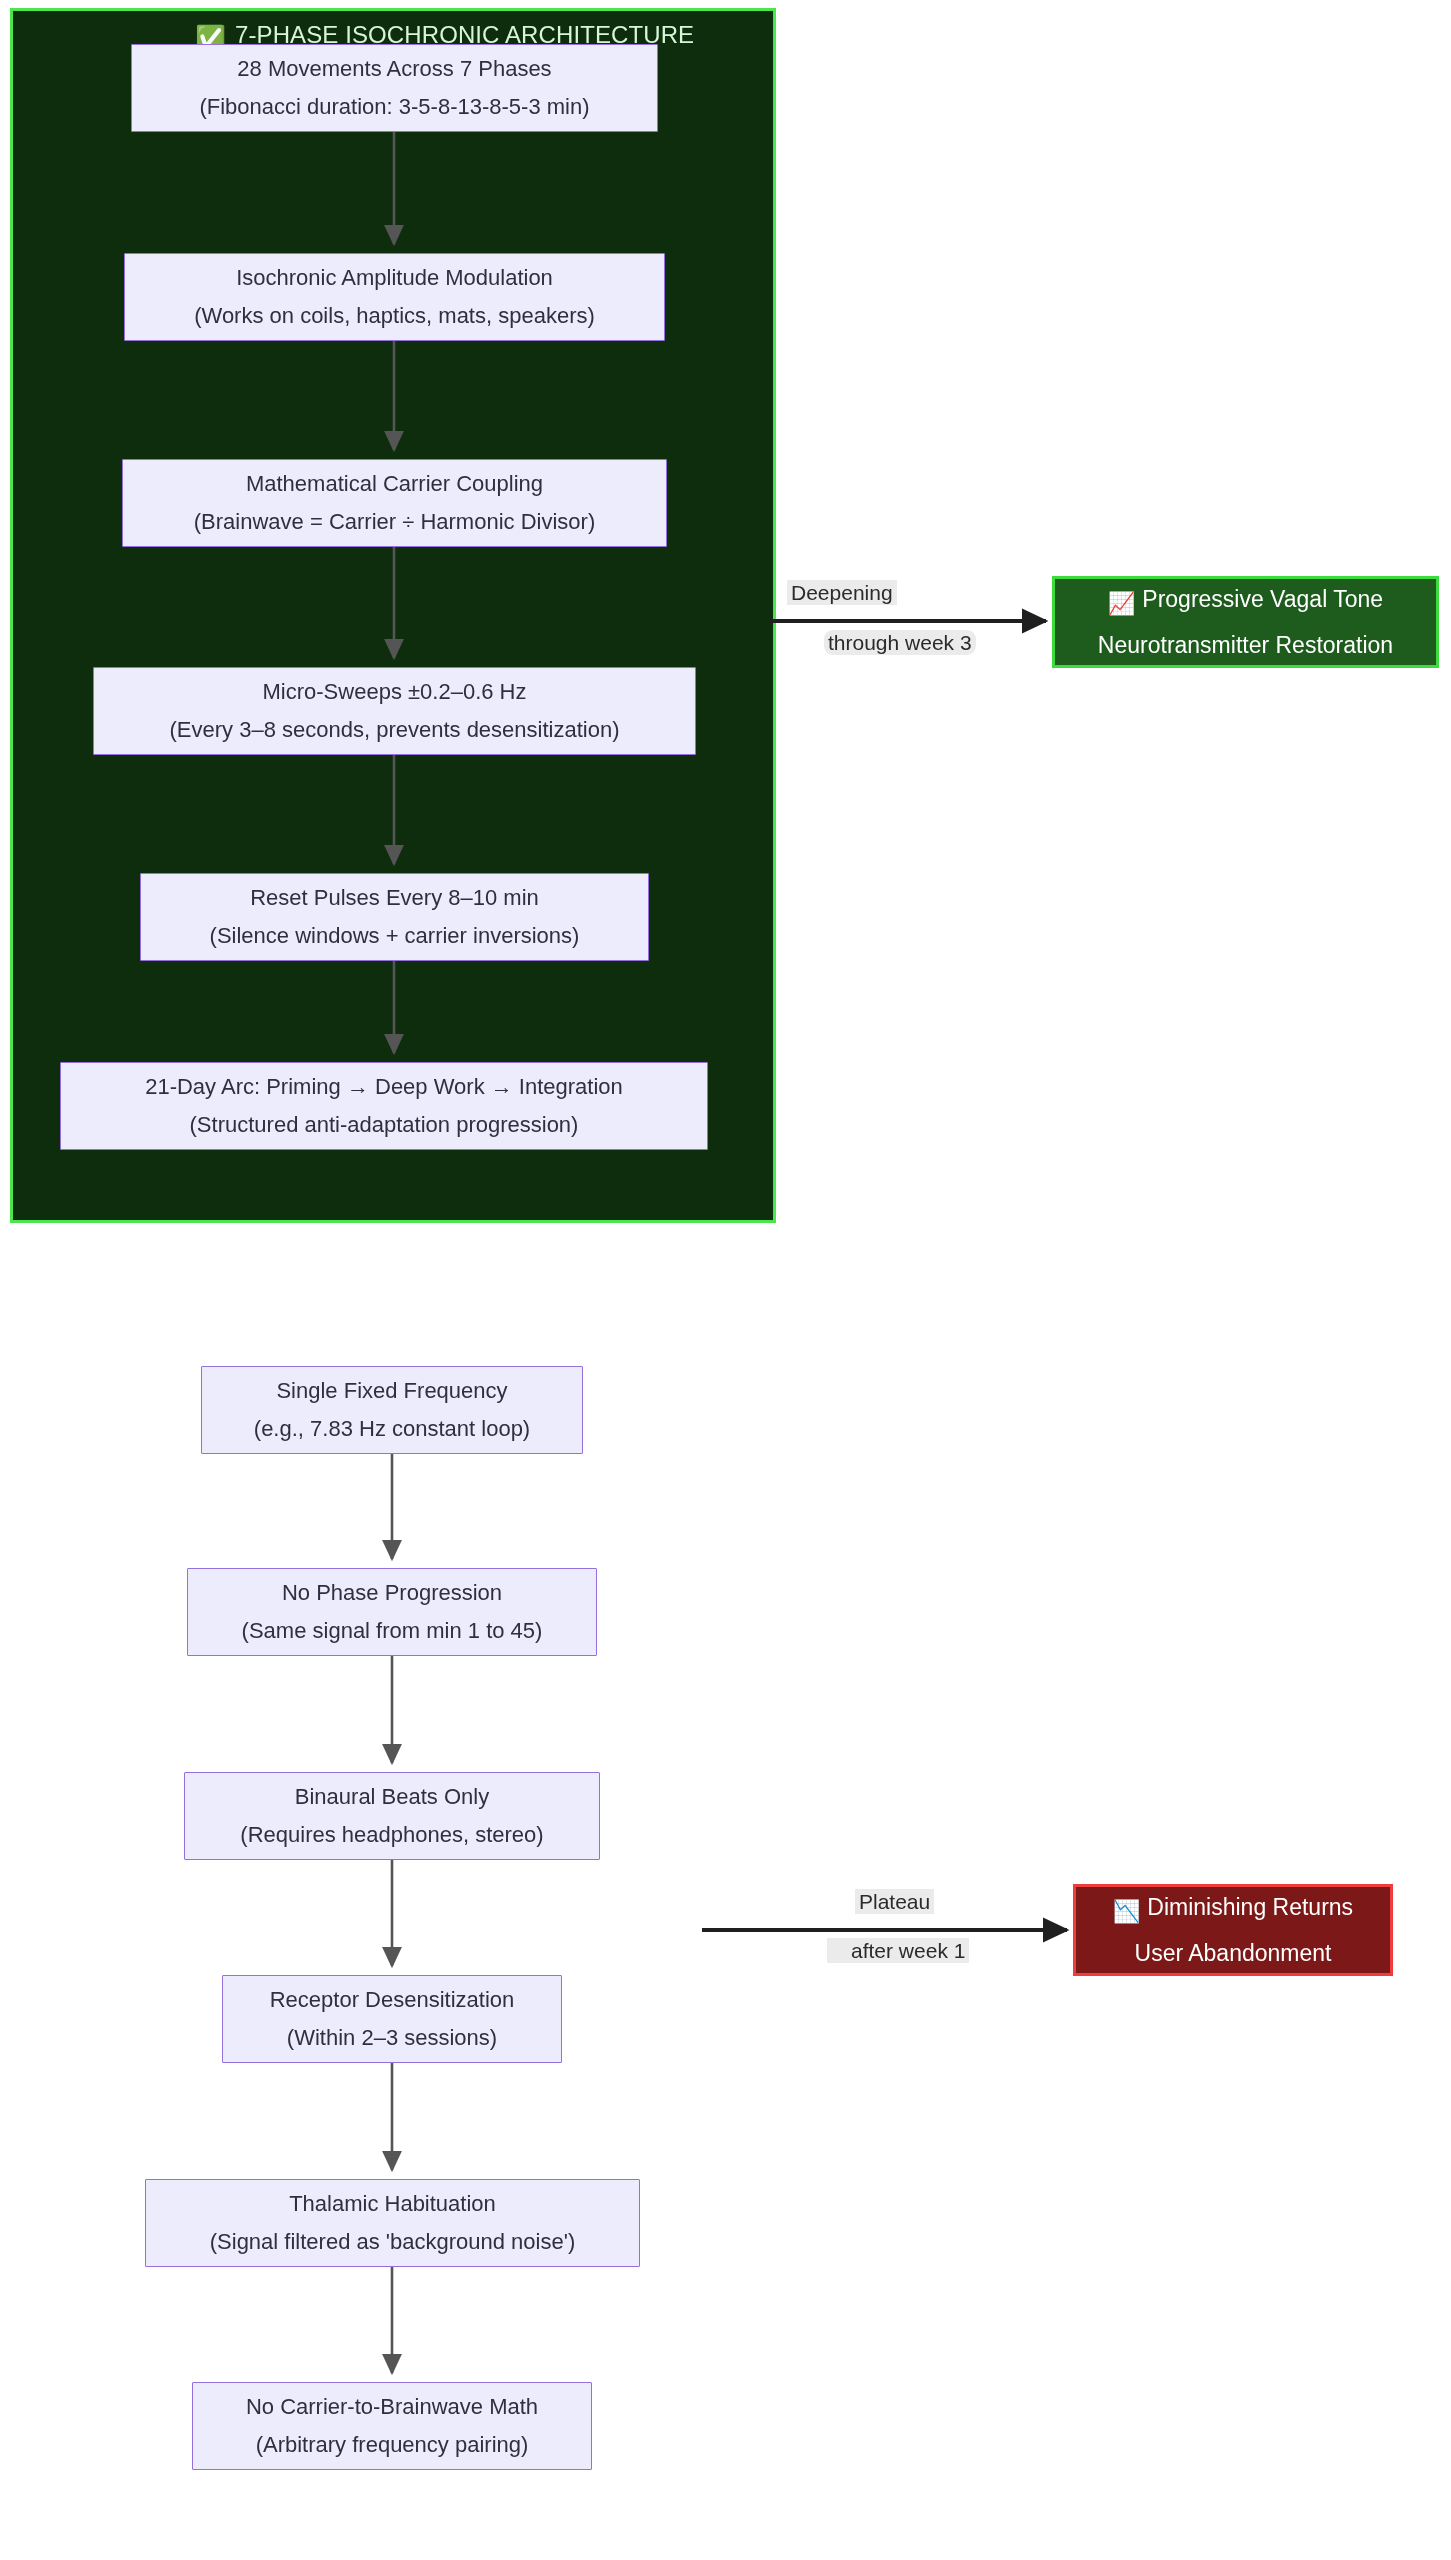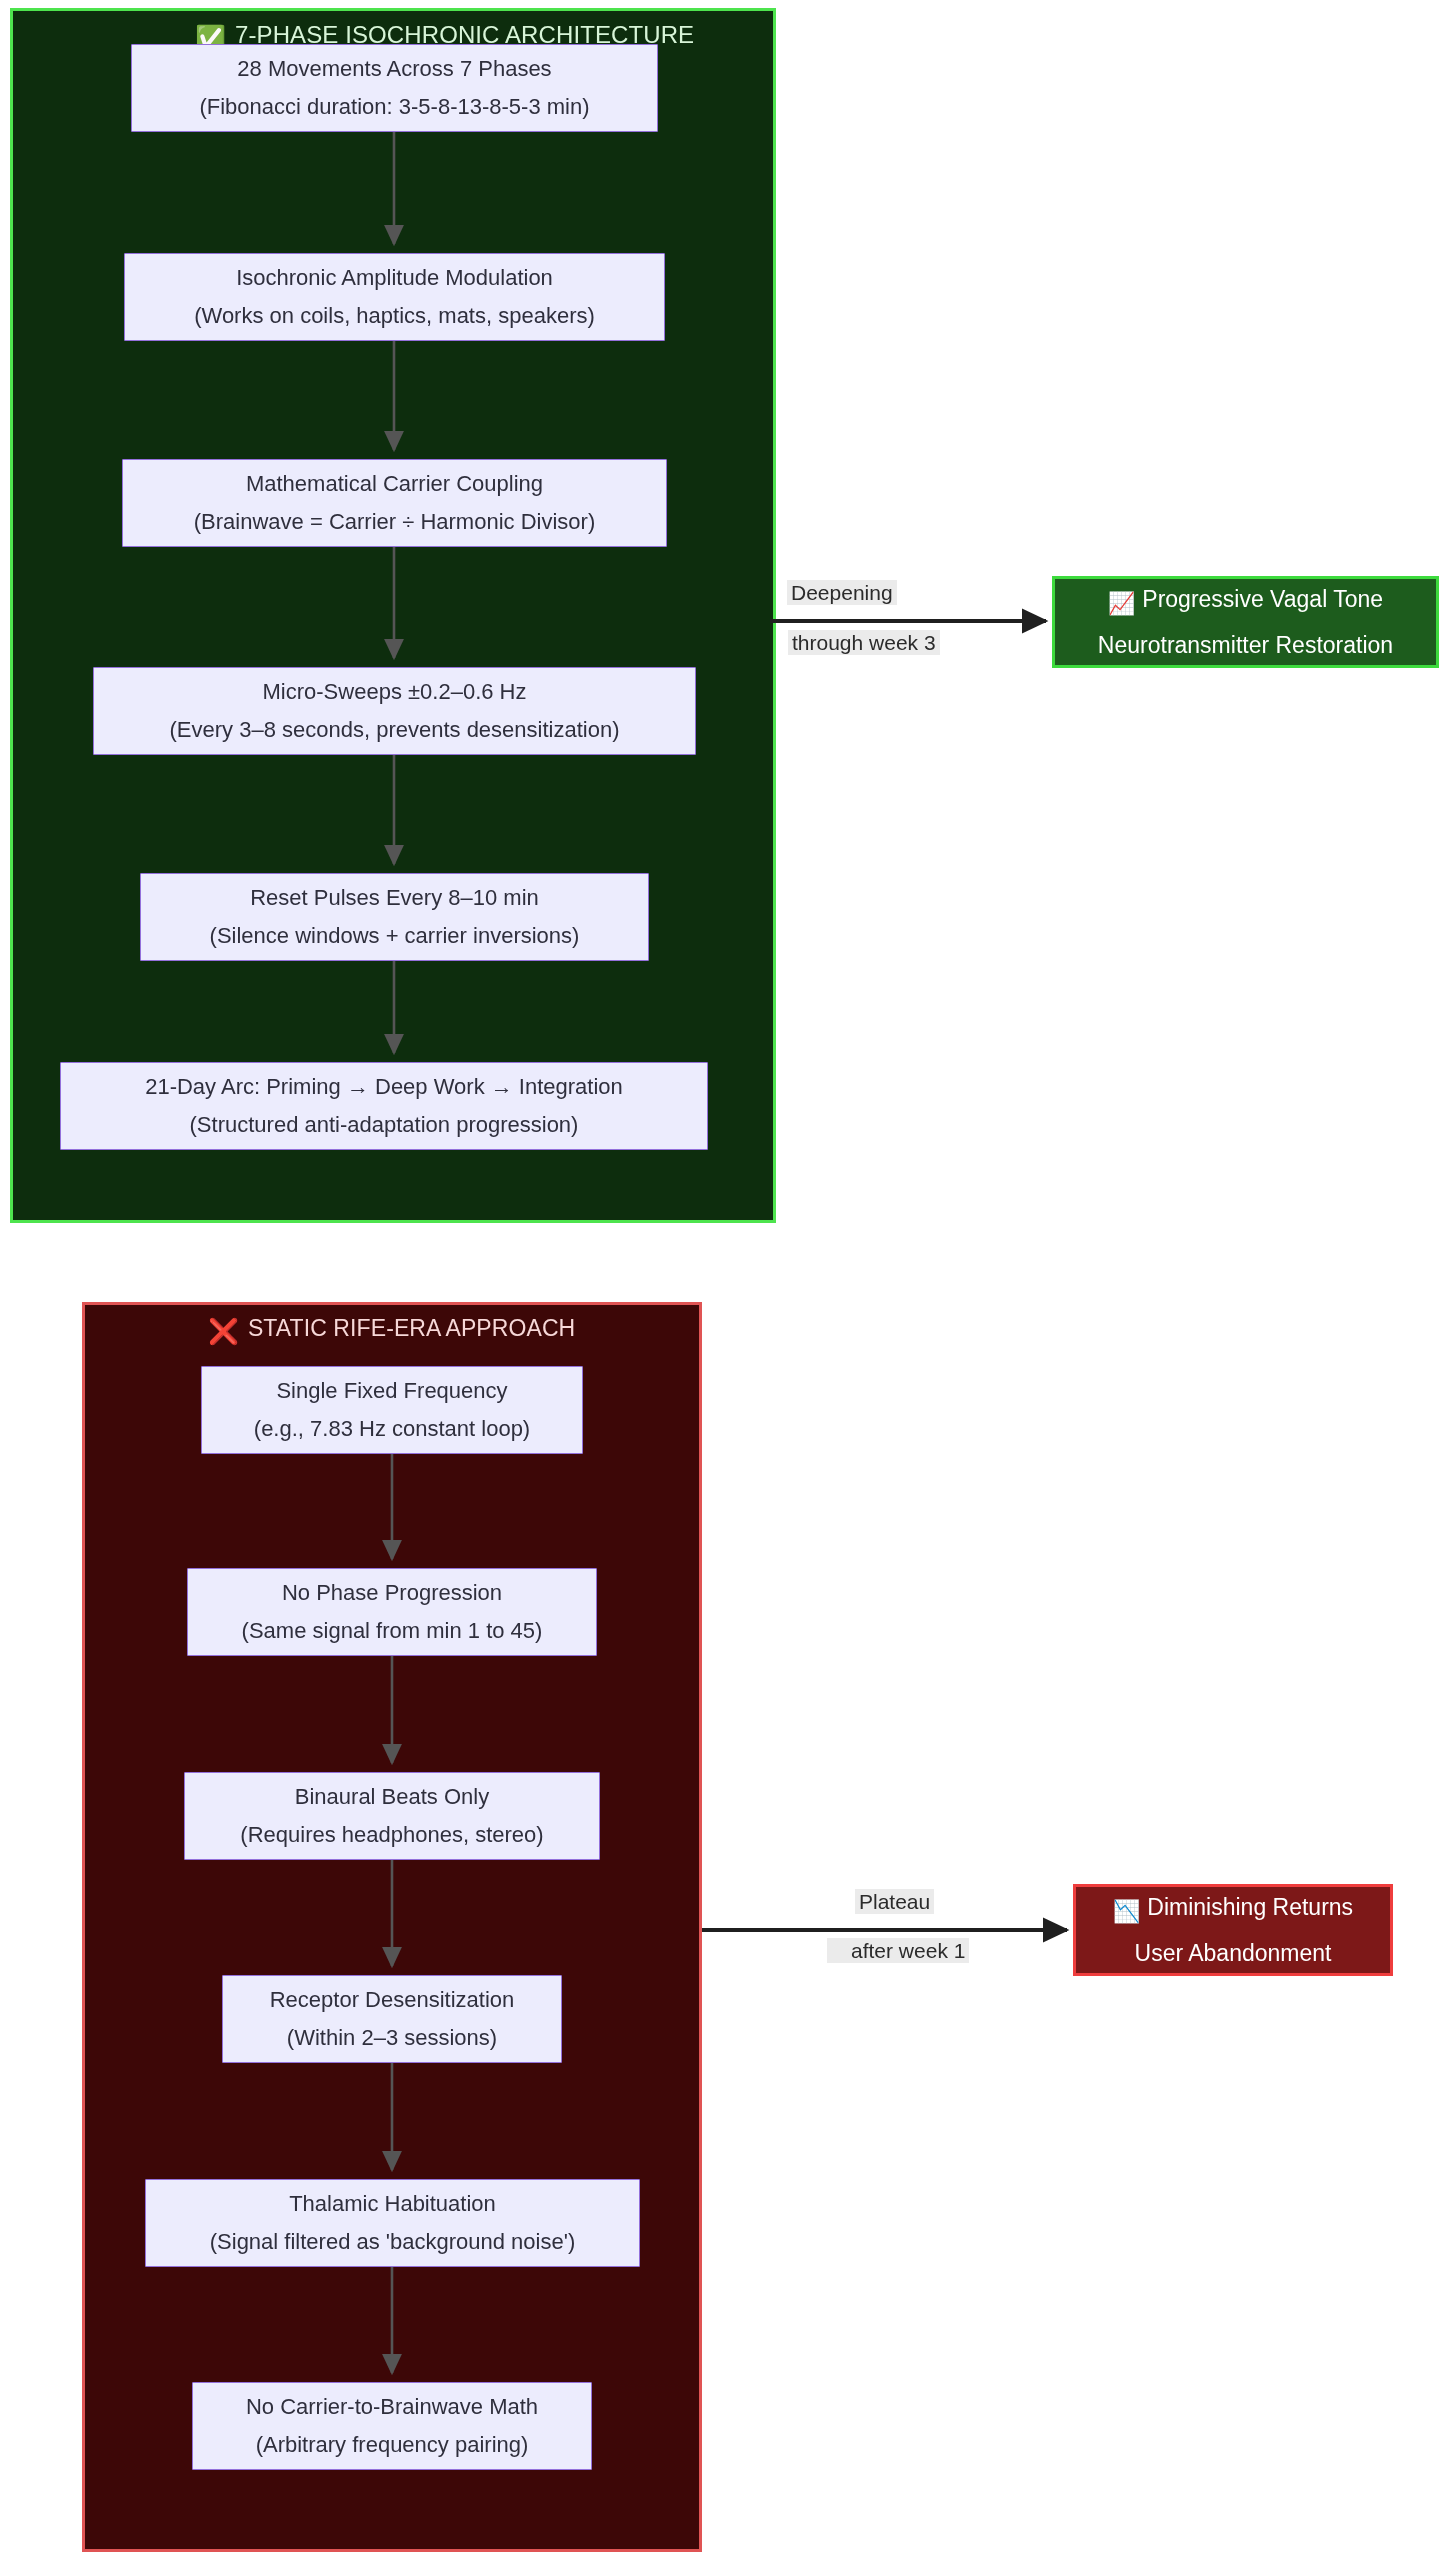--- a/index.html
+++ b/index.html
@@ -191,27 +191,22 @@
     <span class="ln">21-Day Arc: Priming → Deep Work → Integration</span>
     <span class="ln">(Structured anti-adaptation progression)</span>
   </div>
 
   <div class="outcome good" style="left:1052px; top:576px; width:387px; height:92px;">
     <span class="ln"><span class="outcome-icon">📈</span><span>Progressive Vagal Tone</span></span>
     <span class="ln">Neurotransmitter Restoration</span>
   </div>
 
   <div class="edge-label" style="left:787px; top:580px;text-align:center;">Deepening</div>
-  <div class="edge-label" style="left:788px; top:630px;">through week 3</div>
-
-  <div class="subgraph bad">
-    <div class="subgraph-title">
-      <span class="title-icon">❌</span><span>STATIC RIFE-ERA APPROACH</span>
-    </div>
-  </div>
+  <div class="edge-label" style="left:824px; top:630px;border-radius:9px;">through week 3</div>
+
 
   <div class="node" style="left:201px; top:1366px; width:382px; height:88px;">
     <span class="ln">Single Fixed Frequency</span>
     <span class="ln">(e.g., 7.83 Hz constant loop)</span>
   </div>
 
   <div class="node" style="left:187px; top:1568px; width:410px; height:88px;">
     <span class="ln">No Phase Progression</span>
     <span class="ln">(Same signal from min 1 to 45)</span>
   </div>

